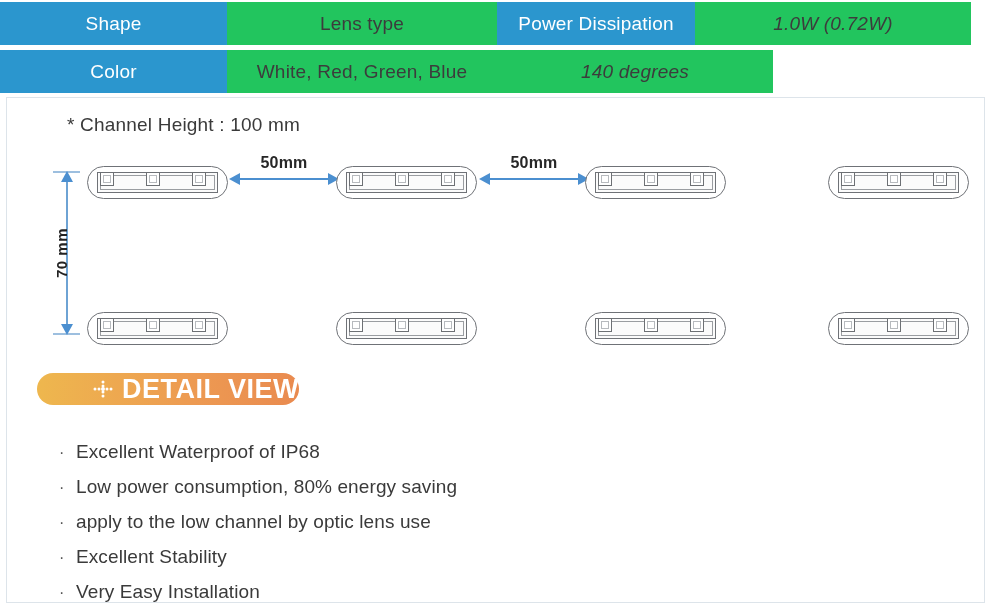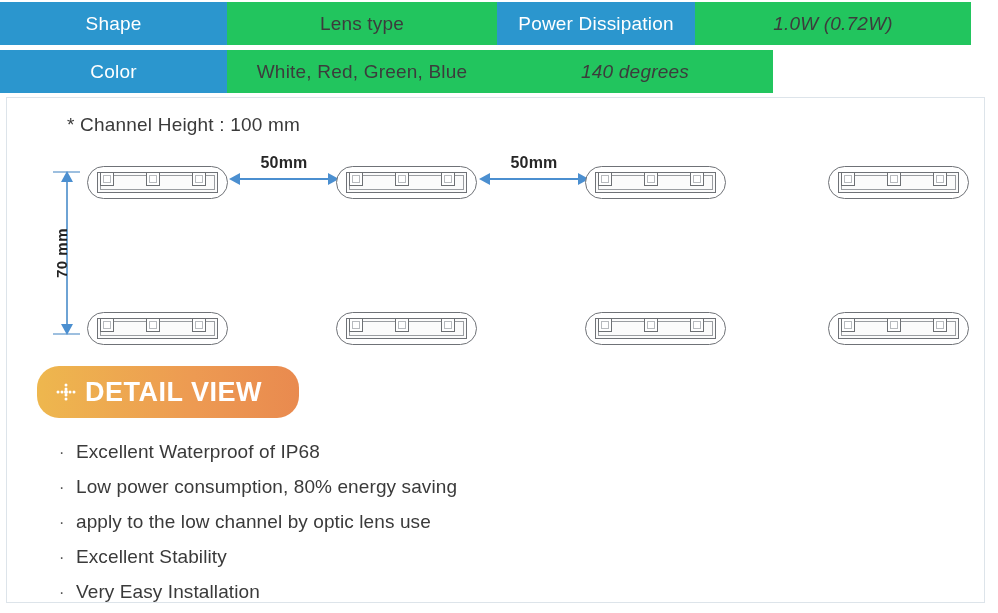--- a/index.html
+++ b/index.html
@@ -196,29 +196,30 @@
     font-weight: bold;
     color: #222222;
     letter-spacing: 0.5px;
     white-space: nowrap;
   }
 
   
   .detail-banner {
     position: absolute;
     left: 30px;
-    top: 268px;
+    top: 275px;
     width: 262px;
-    height: 52px;
+    height: 32px;
     border-radius: 22px;
     background: linear-gradient(to right, #eeb74e 0%, #ed9a52 60%, #e98a4f 100%);
     display: flex;
     align-items: center;
     padding-left: 16px;
     box-sizing: border-box;
+    justify-content: flex-end;
   }
   .sparkle-icon {
     position: relative;
     width: 26px;
     height: 24px;
     flex: 0 0 auto;
     margin-right: 6px;
   }
   .detail-banner .dv-text {
     font-size: 27px;

